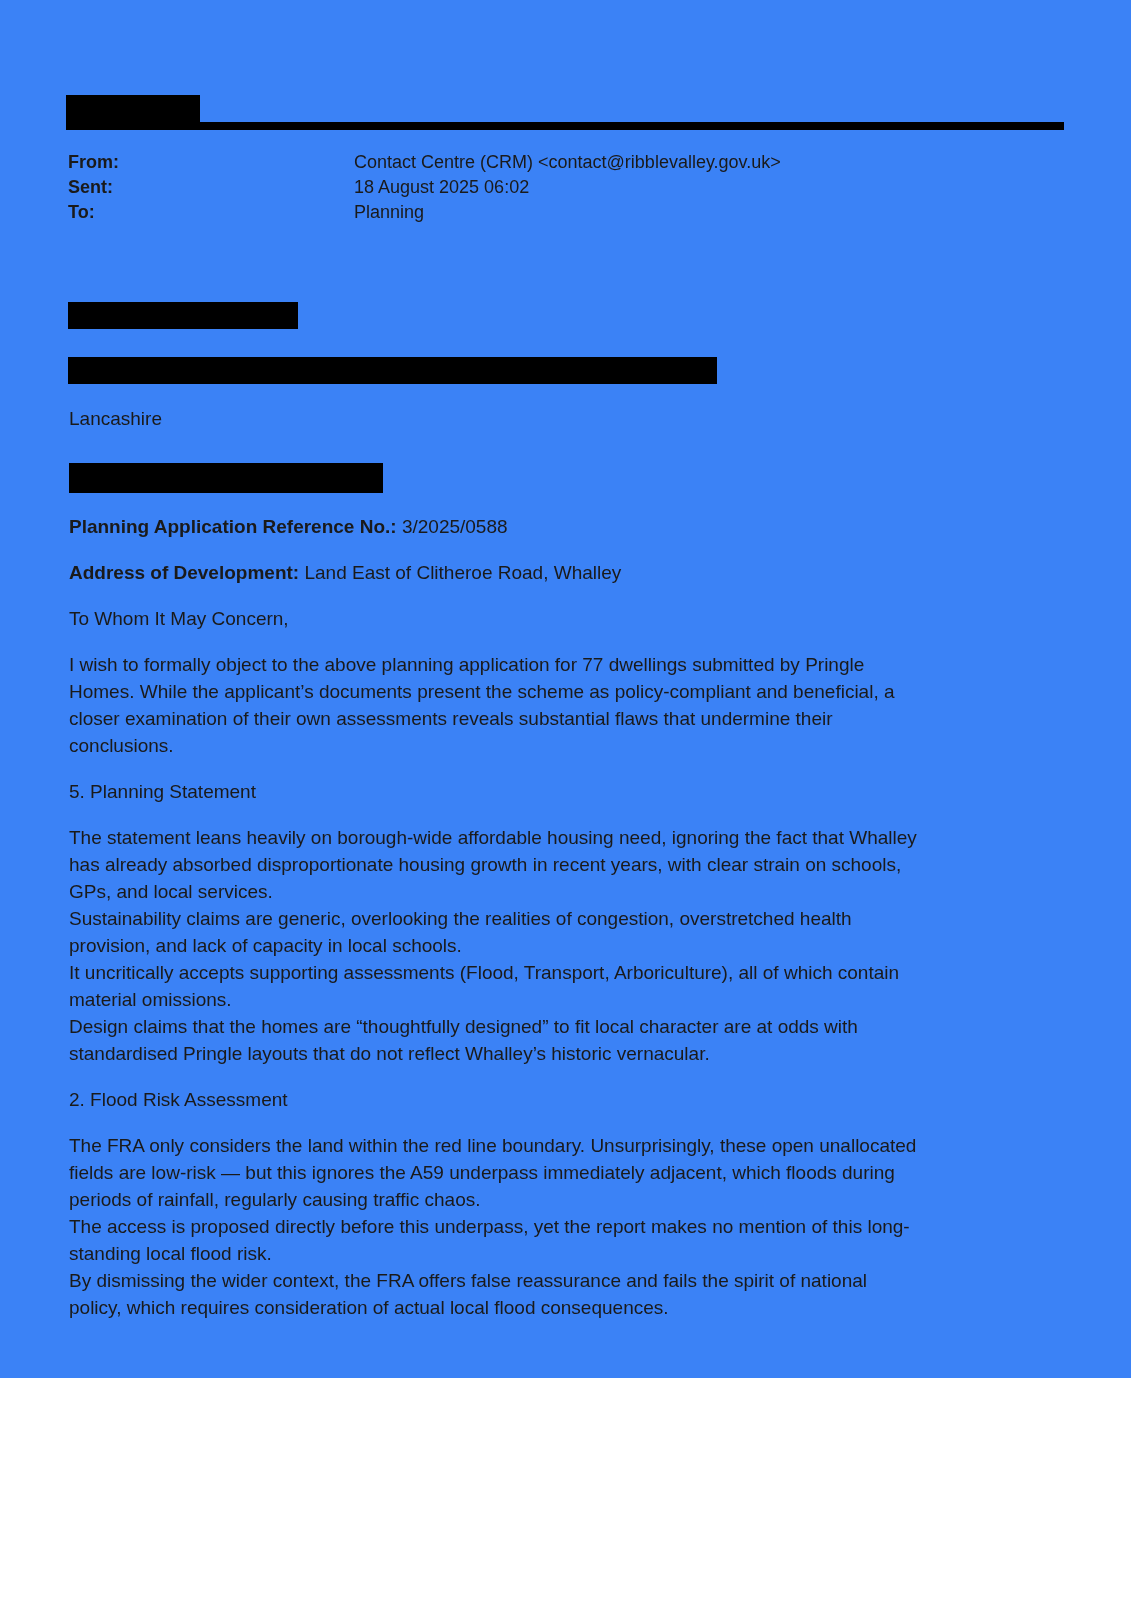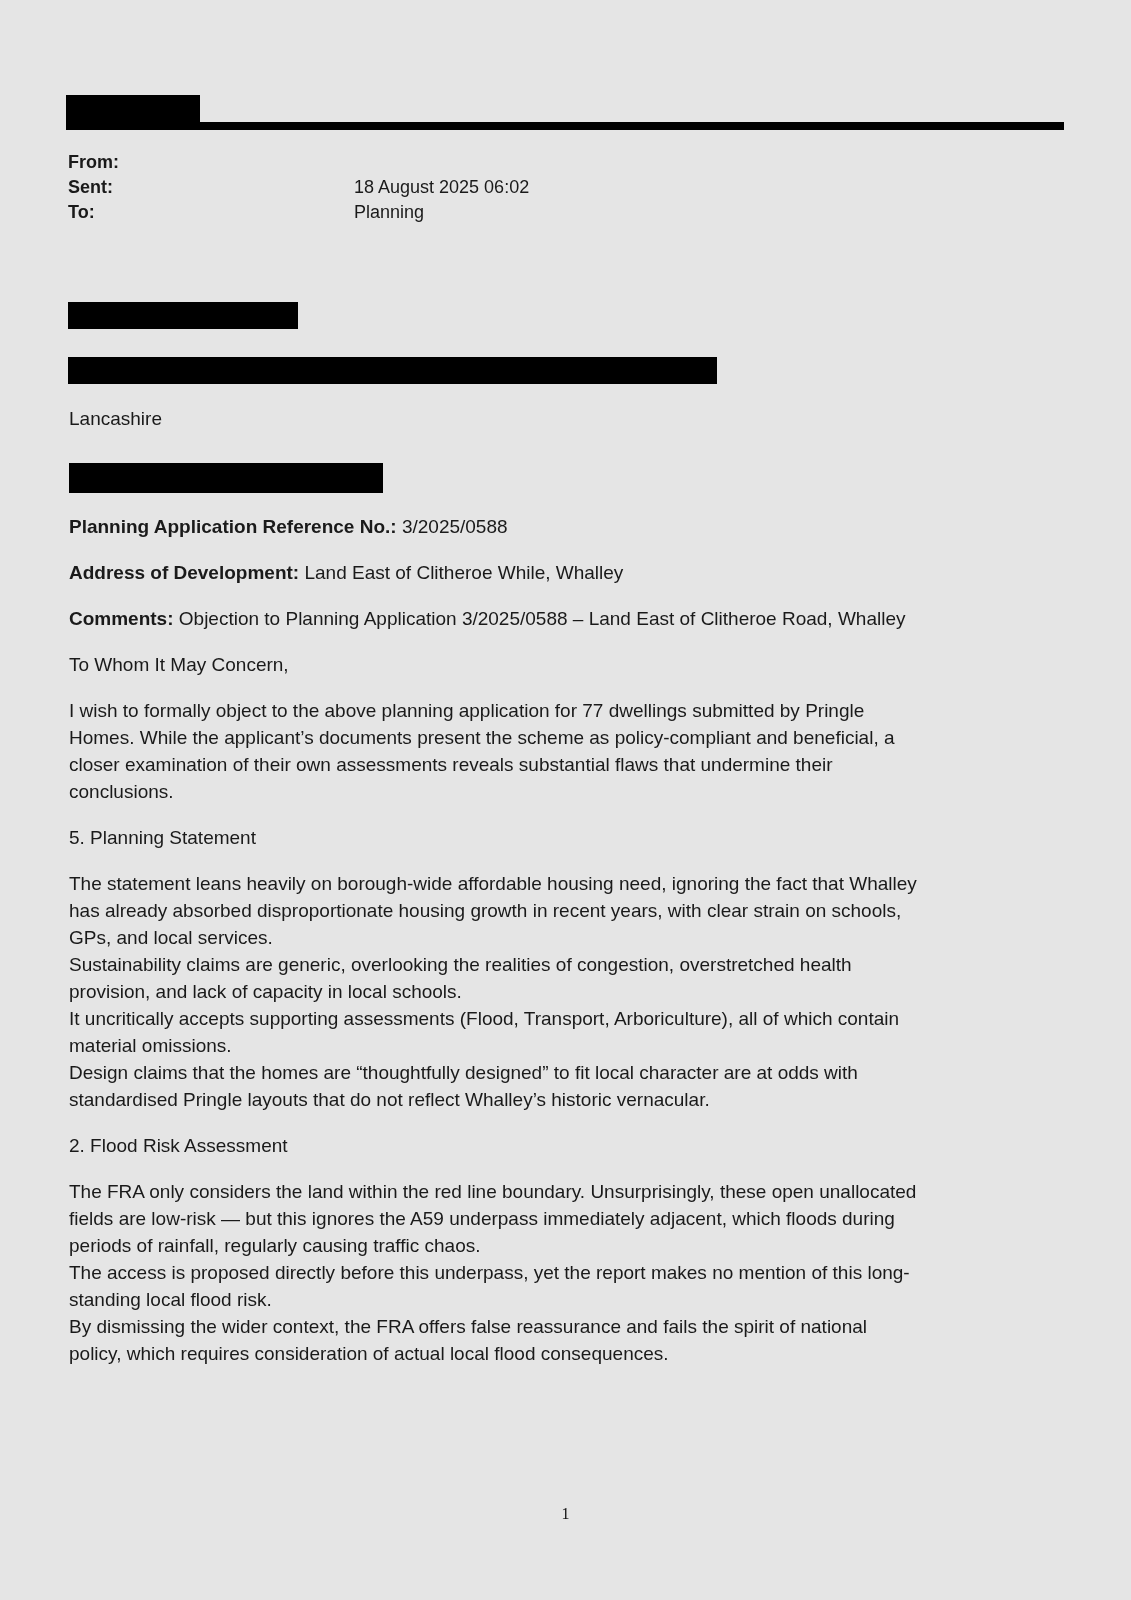--- a/index.html
+++ b/index.html
@@ -3,22 +3,22 @@
 <meta charset="utf-8">
 <style>
   html, body {
     margin: 0;
     padding: 0;
     background: #ffffff;
   }
   .page {
     position: relative;
     width: 1131px;
-    height: 1600px;
-    background: #e5e5e5;
+    height: 1378px;
+    background: #3b82f6;
     font-family: "Liberation Sans", sans-serif;
     color: #1a1a1a;
     overflow: hidden;
   }
 
   
   .redact-header {
     position: absolute;
     left: 66px;
     top: 95px;
@@ -104,20 +104,21 @@
 <div class="page">
 
   <div class="redact-header">
     <div class="redact-box-1"></div>
     <div class="redact-rule"></div>
   </div>
 
   <div class="meta">
     <div class="meta-row">
       <span class="meta-label">From:</span>
+      <span class="meta-value">Contact Centre (CRM) &lt;contact@ribblevalley.gov.uk&gt;</span>
     </div>
     <div class="meta-row">
       <span class="meta-label">Sent:</span>
       <span class="meta-value">18 August 2025 06:02</span>
     </div>
     <div class="meta-row">
       <span class="meta-label">To:</span>
       <span class="meta-value">Planning</span>
     </div>
   </div>
@@ -125,23 +126,22 @@
   <div class="redact redact-2"></div>
   <div class="redact redact-3"></div>
 
   <div class="county">Lancashire</div>
 
   <div class="redact redact-4"></div>
 
   <div class="letter">
     <p><span class="inline-label">Planning Application Reference No.:</span> <span>3/2025/0588</span></p>
 
-    <p><span class="inline-label">Address of Development:</span> <span>Land East of Clitheroe While, Whalley</span></p>
+    <p><span class="inline-label">Address of Development:</span> <span>Land East of Clitheroe Road, Whalley</span></p>
 
-    <p><span class="inline-label">Comments:</span> <span>Objection to Planning Application 3/2025/0588 – Land East of Clitheroe Road, Whalley</span></p>
 
     <p>To Whom It May Concern,</p>
 
     <p>I wish to formally object to the above planning application for 77 dwellings submitted by Pringle
 Homes. While the applicant’s documents present the scheme as policy-compliant and beneficial, a
 closer examination of their own assessments reveals substantial flaws that undermine their
 conclusions.</p>
 
     <p>5. Planning Statement</p>
     <p>The statement leans heavily on borough-wide affordable housing need, ignoring the fact that Whalley

